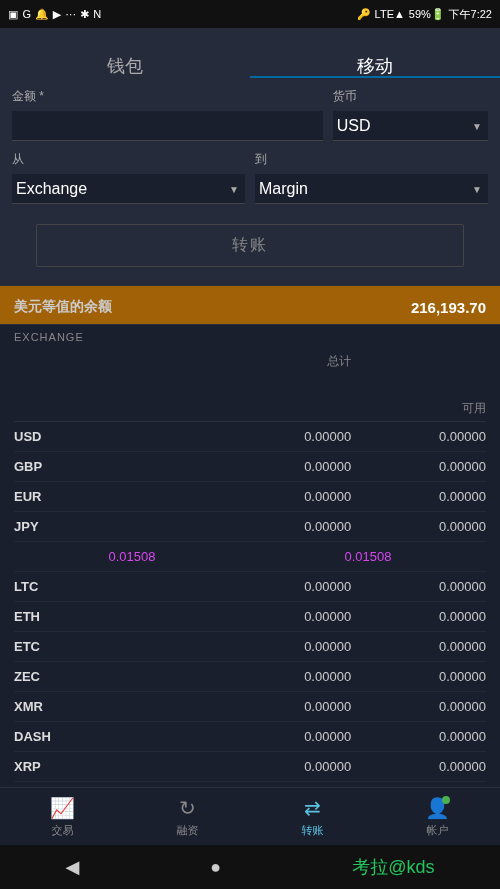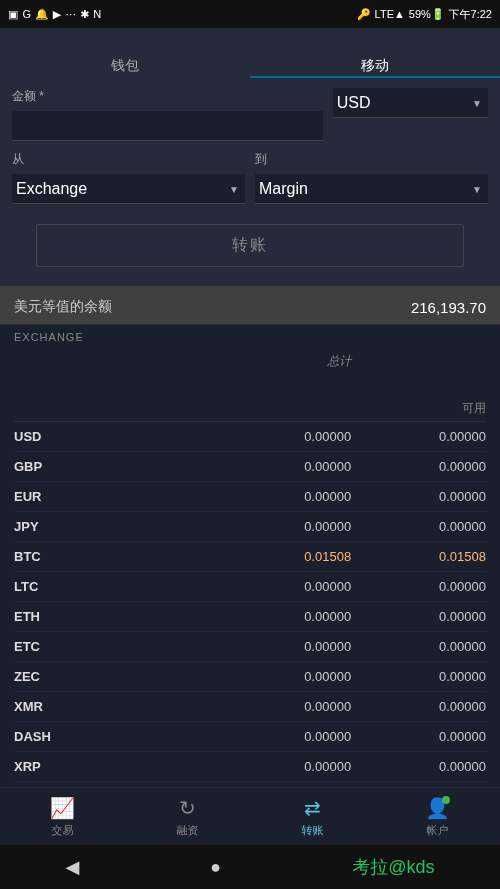--- a/index.html
+++ b/index.html
@@ -33,21 +33,21 @@
       display: flex;
       width: 100%;
       height: 50px;
       background: #252b3a;
     }
     .top-tab {
       flex: 1;
       display: flex;
       align-items: center;
       justify-content: center;
-      font-size: 14px;
+      font-size: 18px;
       color: #aaa;
       cursor: pointer;
       border-bottom: 2px solid transparent;
       margin-top: 28px;
     }
     .top-tab.active {
       color: #fff;
       border-bottom: 2px solid #0369a1;
     }
 
@@ -132,22 +132,23 @@
       font-size: 16px;
       padding: 10px 80px;
       cursor: pointer;
       border-radius: 2px;
       width: 90%;
       letter-spacing: 2px;
     }
 
     
     .balance-section {
-      background: #404040;
+      background: #a16207;
       padding: 12px 14px 8px 14px;
+      font-weight: bold;
     }
     .balance-row {
       display: flex;
       justify-content: space-between;
       align-items: center;
       font-size: 14px;
       color: #ccc;
     }
     .balance-amount {
       color: #fff;
@@ -165,34 +166,34 @@
 
     .table-header {
       display: flex;
       justify-content: space-between;
       padding: 8px 0 4px 0;
       font-size: 12px;
       color: #888;
       border-bottom: 1px solid #2a2f3e;
     }
     .table-header .col-name { flex: 1.5; }
-    .table-header .col-total { flex: 1; text-align: right; font-style: italic; }
+    .table-header .col-total { flex: 1; text-align: right; }
     .table-header .col-avail { flex: 1; text-align: right; margin-top: 47px; }
 
     .table-row {
       display: flex;
       justify-content: space-between;
       padding: 7px 0;
       font-size: 13px;
       border-bottom: 1px solid #22273a;
     }
     .table-row .col-name { flex: 1.5; color: #ddd; font-weight: bold; font-size: 13px; }
     .table-row .col-total { flex: 1; text-align: right; color: #ccc; }
     .table-row .col-avail { flex: 1; text-align: right; color: #ccc; }
-    .table-row .highlight { color: #fdba74; }
+    .table-row .highlight { color: #d946ef; text-align: center; }
 
     .section-label {
       font-size: 11px;
       color: #888;
       letter-spacing: 1px;
       padding: 6px 0 2px 0;
     }
 
     
     .bottom-nav {
@@ -290,20 +291,21 @@
 </div>
 
 <div class="form-area">
 
   <div class="form-row">
     <div class="form-group full">
       <label class="form-label">金额 *</label>
       <input class="form-input" type="text" value="" style="">
     </div>
     <div class="form-group">
+      <label class="form-label">货币</label>
       <div class="select-wrapper">
         <select class="form-select">
           <option>USD</option>
         </select>
       </div>
     </div>
   </div>
 
   <div class="form-row">
     <div class="form-group">
@@ -363,21 +365,20 @@
         <span class="col-name">EUR</span>
         <span class="col-total">0.00000</span>
         <span class="col-avail">0.00000</span>
       </div>
       <div class="table-row">
         <span class="col-name">JPY</span>
         <span class="col-total">0.00000</span>
         <span class="col-avail">0.00000</span>
       </div>
       <div class="table-row">
-        <span class="col-name">BTC</span>
         <span class="col-total highlight">0.01508</span>
         <span class="col-avail highlight">0.01508</span>
       </div>
       <div class="table-row">
         <span class="col-name">LTC</span>
         <span class="col-total">0.00000</span>
         <span class="col-avail">0.00000</span>
       </div>
       <div class="table-row">
         <span class="col-name">ETH</span>

